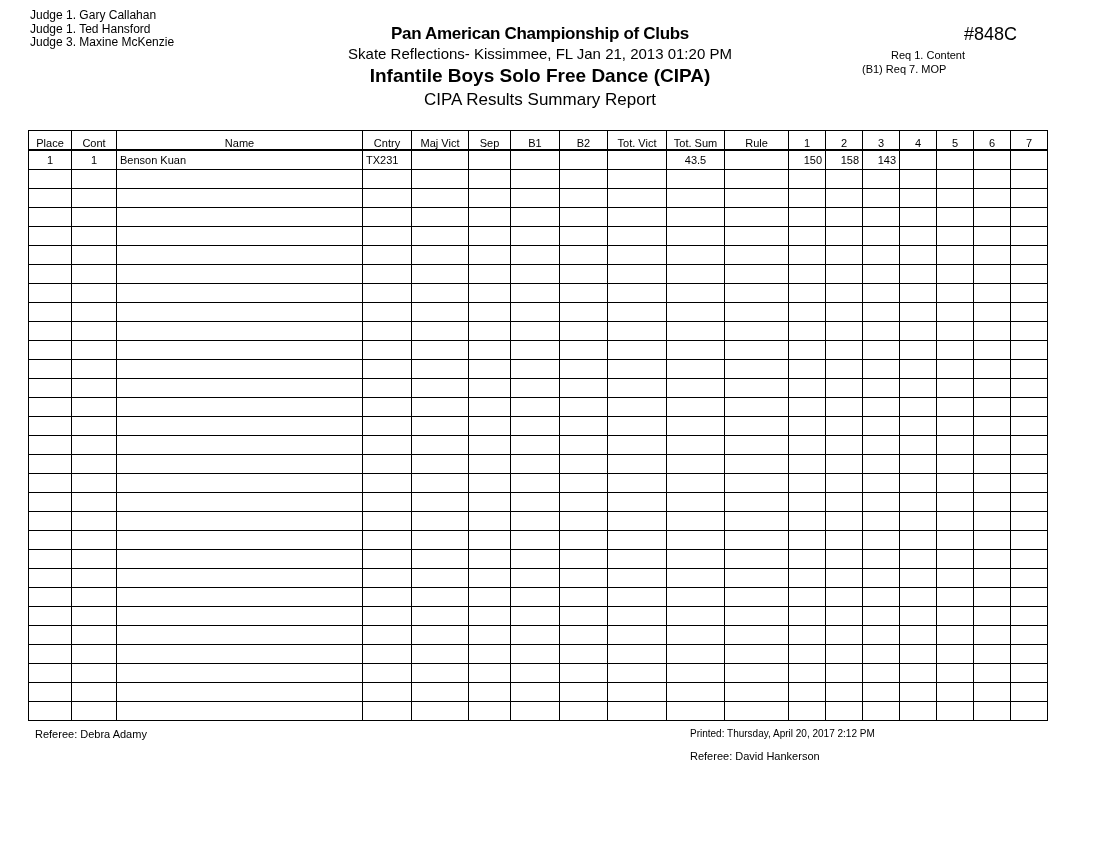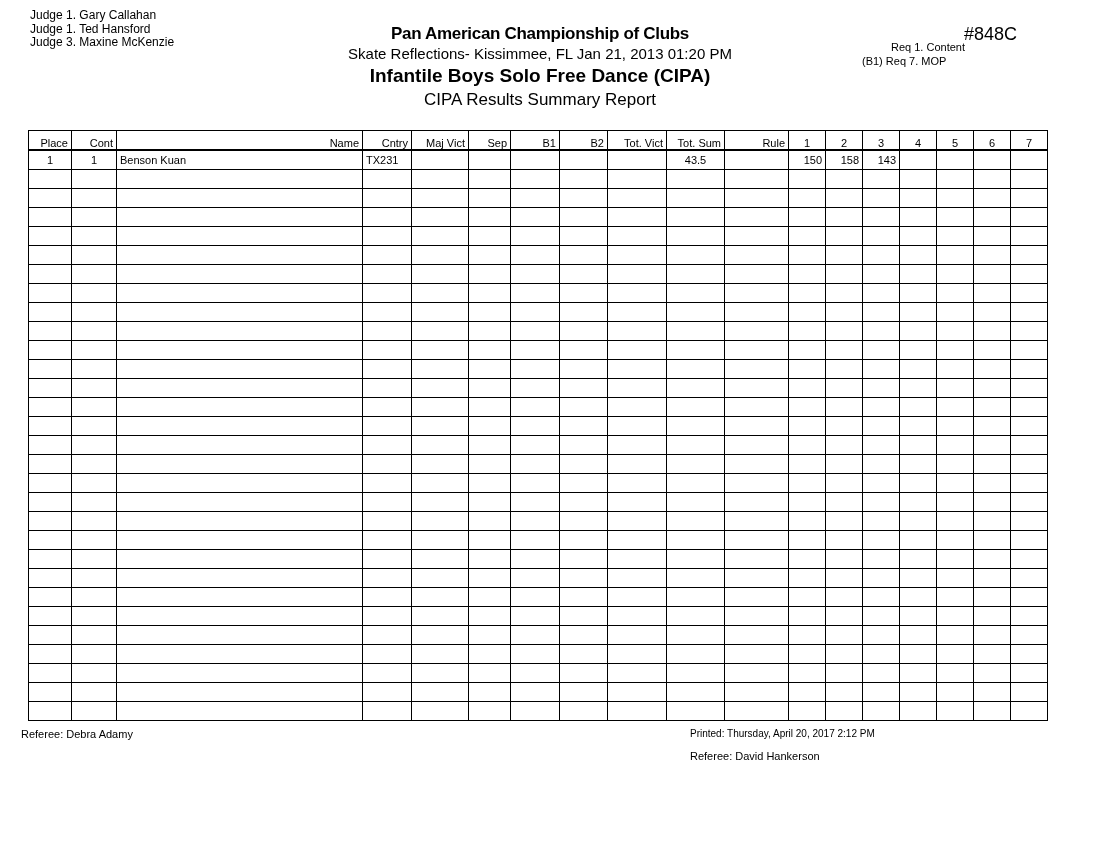--- a/index.html
+++ b/index.html
@@ -5,28 +5,28 @@
   html, body { margin:0; padding:0; background:#ffffff; }
   body { width:1100px; height:850px; position:relative; font-family:"Liberation Sans", sans-serif; color:#000; overflow:hidden; }
   .abs { position:absolute; white-space:nowrap; }
   .judges { left:30px; top:9px; font-size:12px; line-height:13.5px; }
   .title { left:0; width:1100px; text-align:center; }
   .t1 { top:24px; font-size:17px; font-weight:bold; letter-spacing:-0.3px; left:-10px; }
   .t2 { top:45px; font-size:15px; left:-10px; }
   .t3 { top:65px; font-size:19px; font-weight:bold; left:-10px; }
   .t4 { top:90px; font-size:17px; left:-10px; }
   .eventno { left:964px; top:24px; font-size:18px; font-weight:normal; }
-  .req { left:862px; top:40px; font-size:11px; line-height:14px; }
+  .req { left:862px; top:48px; font-size:11px; line-height:14px; }
   .req div:first-child { padding-left:29px; }
   table.grid { position:absolute; left:28px; top:130px; border-collapse:collapse; font-size:11px; table-layout:fixed; }
   table.grid th, table.grid td { border:1px solid #000; height:18px; padding:0 3px; overflow:hidden; white-space:nowrap; font-weight:normal; }
-  table.grid thead th { border-bottom:2px solid #000; text-align:right; vertical-align:bottom; }
+  table.grid thead th { border-bottom:2px solid #000; text-align:center; vertical-align:bottom; }
   table.grid th.c, table.grid td.c { text-align:center; }
   table.grid td.r { text-align:right; }
-  .footer-ref { left:21px; top:728px; font-size:11px; }
+  .footer-ref { left:35px; top:728px; font-size:11px; }
   .footer-print { left:690px; top:728px; font-size:10px; }
   .footer-scorer { left:690px; top:750px; font-size:11px; }
 </style>
 </head>
 <body>
 
 <div class="abs judges">
   <div>Judge  1.  Gary Callahan</div>
   <div>Judge  1.  Ted Hansford</div>
   <div>Judge  3.  Maxine McKenzie</div>

